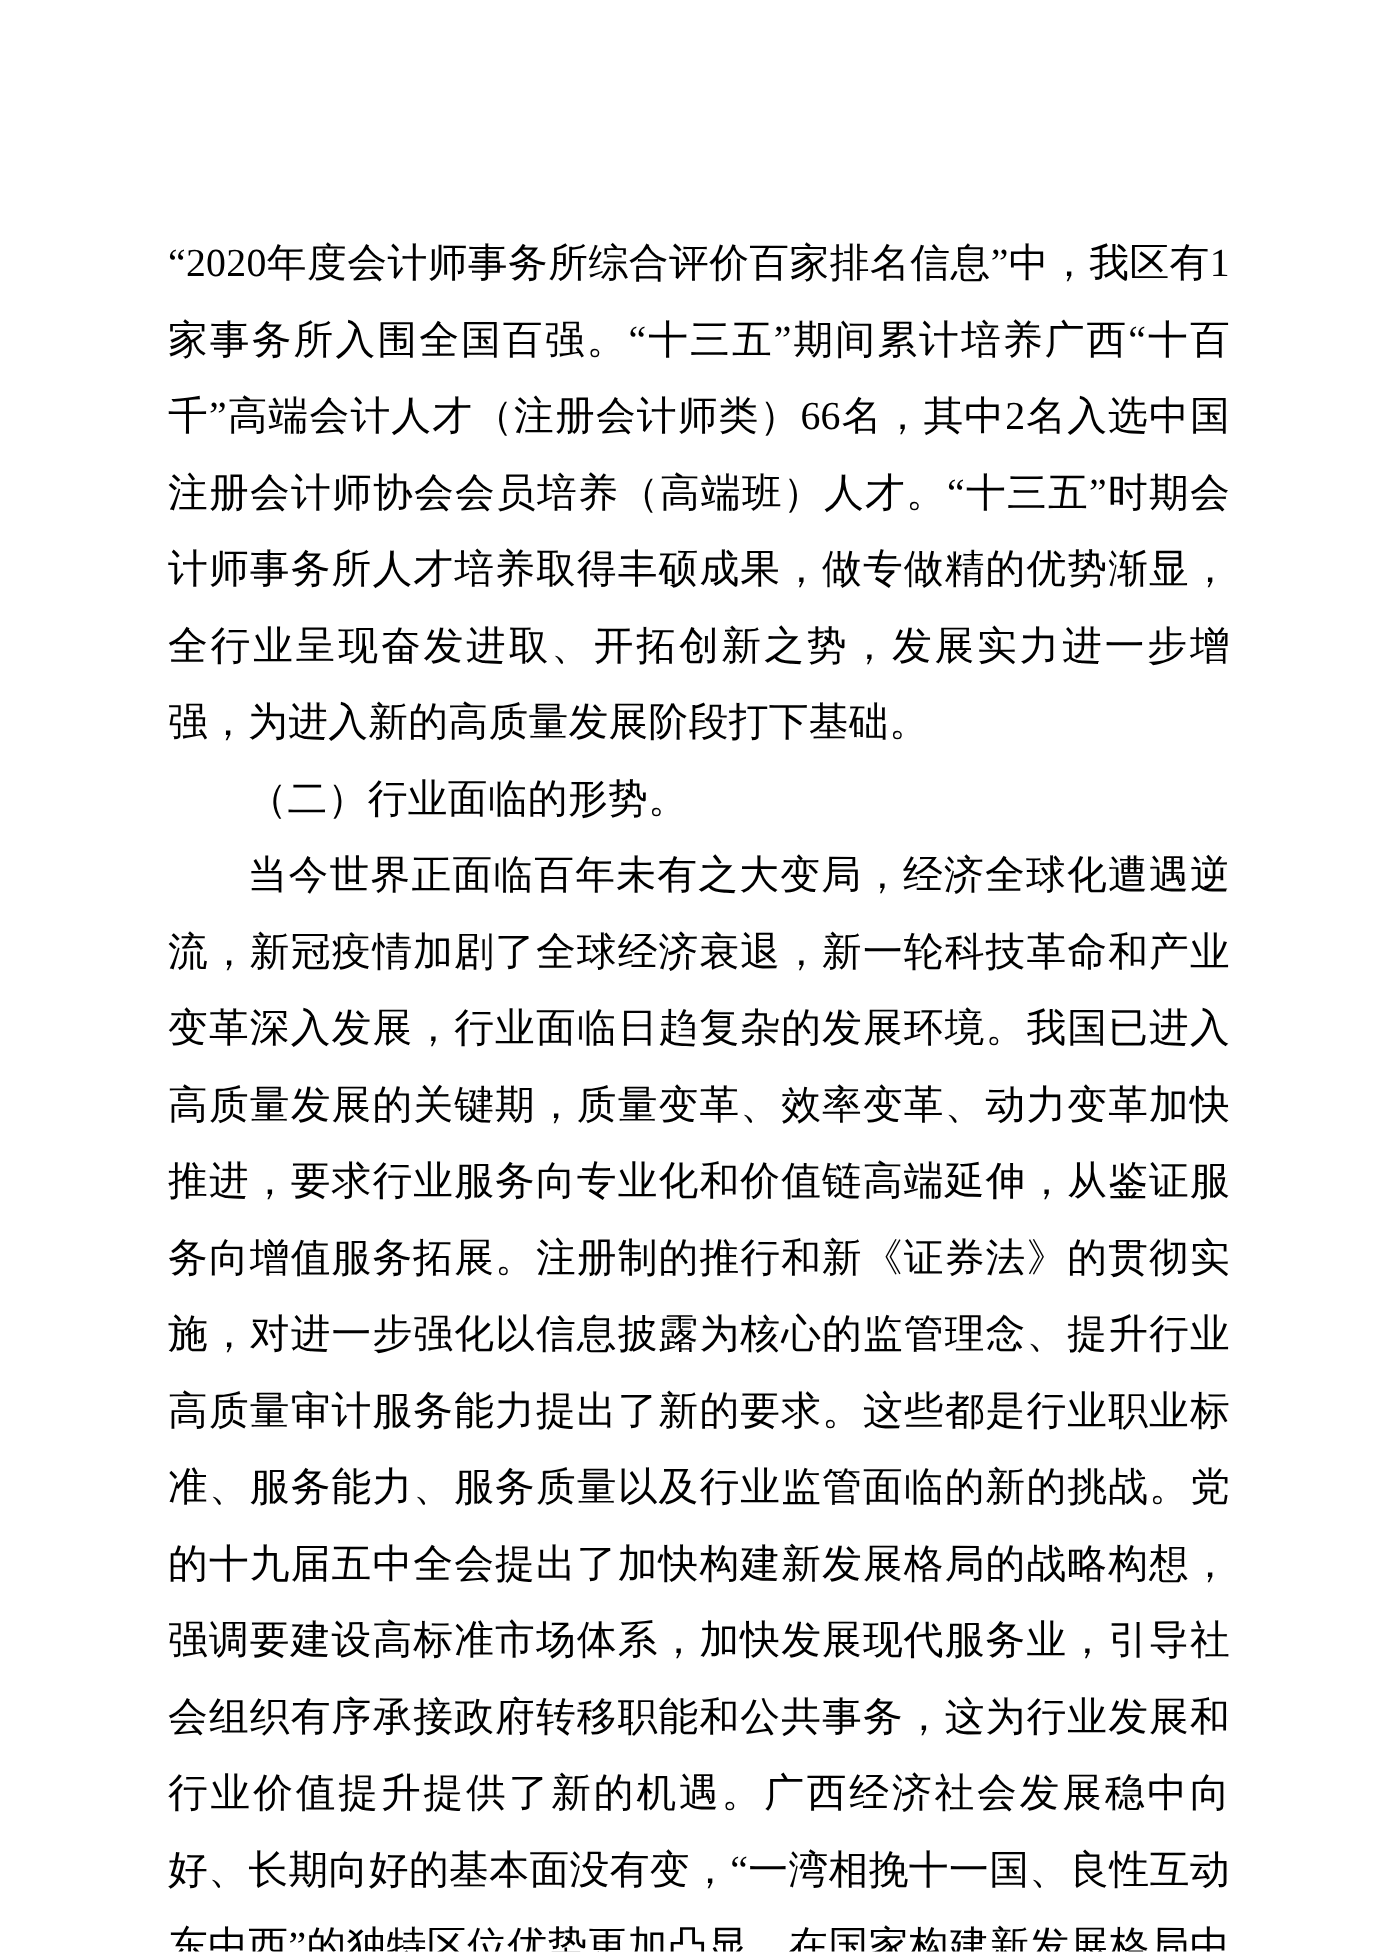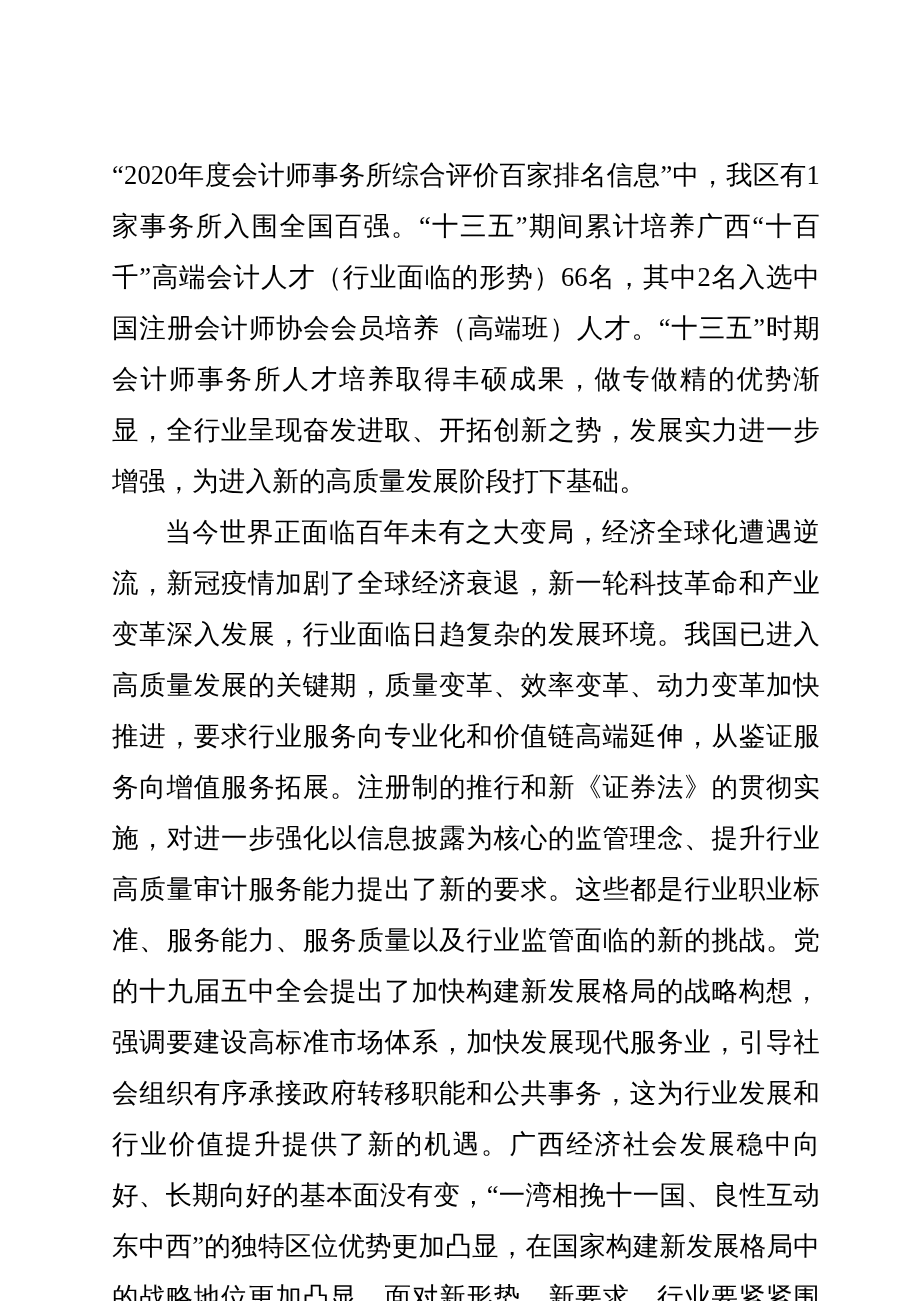--- a/index.html
+++ b/index.html
@@ -36,16 +36,17 @@
   .para-indent {
     margin: 0;
     text-indent: 2em;
   }
 </style>
 </head>
 <body>
 
 <div class="page">
   <div class="doc-body">
-    <p class="para">“2020年度会计师事务所综合评价百家排名信息”中，我区有1家事务所入围全国百强。“十三五”期间累计培养广西“十百千”高端会计人才（行业面临的形势）66名，其中2名入选中国注册会计师协会会员培养（高端班）人才。“十三五”时期会计师事务所人才培养取得丰硕成果，做专做精的优势渐显，全行业呈现奋发进取、开拓创新之势，发展实力进一步增强，为进入新的高质量发展阶段打下基础。</p>
+    <p class="para">“2020年度会计师事务所综合评价百家排名信息”中，我区有1家事务所入围全国百强。“十三五”期间累计培养广西“十百千”高端会计人才（注册会计师类）66名，其中2名入选中国注册会计师协会会员培养（高端班）人才。“十三五”时期会计师事务所人才培养取得丰硕成果，做专做精的优势渐显，全行业呈现奋发进取、开拓创新之势，发展实力进一步增强，为进入新的高质量发展阶段打下基础。</p>
+    <p class="para-indent">（二）行业面临的形势。</p>
     <p class="para-indent">当今世界正面临百年未有之大变局，经济全球化遭遇逆流，新冠疫情加剧了全球经济衰退，新一轮科技革命和产业变革深入发展，行业面临日趋复杂的发展环境。我国已进入高质量发展的关键期，质量变革、效率变革、动力变革加快推进，要求行业服务向专业化和价值链高端延伸，从鉴证服务向增值服务拓展。注册制的推行和新《证券法》的贯彻实施，对进一步强化以信息披露为核心的监管理念、提升行业高质量审计服务能力提出了新的要求。这些都是行业职业标准、服务能力、服务质量以及行业监管面临的新的挑战。党的十九届五中全会提出了加快构建新发展格局的战略构想，强调要建设高标准市场体系，加快发展现代服务业，引导社会组织有序承接政府转移职能和公共事务，这为行业发展和行业价值提升提供了新的机遇。广西经济社会发展稳中向好、长期向好的基本面没有变，“一湾相挽十一国、良性互动东中西”的独特区位优势更加凸显，在国家构建新发展格局中的战略地位更加凸显。面对新形势、新要求，行业要紧紧围绕国家和自治区“十四五”时期新目标、新任务，牢牢把握新发展阶段，全面</p>
   </div>
 </div>
 
 </body></html>

